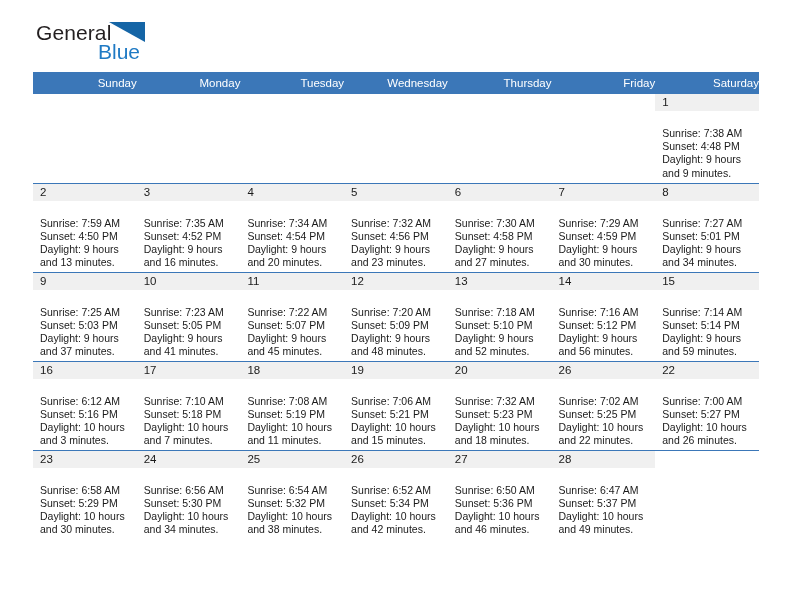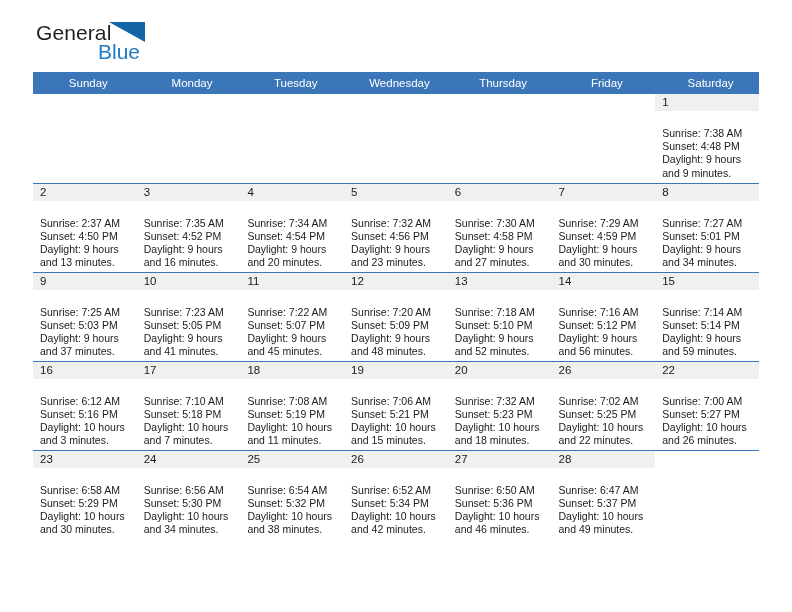--- a/index.html
+++ b/index.html
@@ -84,21 +84,21 @@
   .calendar {
     width: 726px;
     border-collapse: collapse;
     table-layout: fixed;
   }
   .weekday-row th {
     background: #3b77b8;
     color: #ffffff;
     font-size: 11.5px;
     font-weight: normal;
-    text-align: center;
+    text-align: right;
     padding: 5px 0 5px 7px;
     height: 21px;
     border: none;
   }
   .week-row td {
     vertical-align: top;
     padding: 0;
     height: 89px;
     border: none;
     border-top: 1.5px solid #3b77b8;
@@ -203,21 +203,21 @@
                 <div class="daylight">Daylight: 9 hours and 9 minutes.</div>
               </div>
             </div>
           </td>
         </tr>
         <tr class="week-row">
           <td>
             <div class="daycell filled">
               <div class="daynum-band">2</div>
               <div class="details">
-                <div>Sunrise: 2:37 AM</div>
+                <div>Sunrise: 7:59 AM</div>
                 <div>Sunset: 4:50 PM</div>
                 <div class="daylight">Daylight: 9 hours and 13 minutes.</div>
               </div>
             </div>
           </td>
           <td>
             <div class="daycell filled">
               <div class="daynum-band">3</div>
               <div class="details">
                 <div>Sunrise: 7:35 AM</div>

